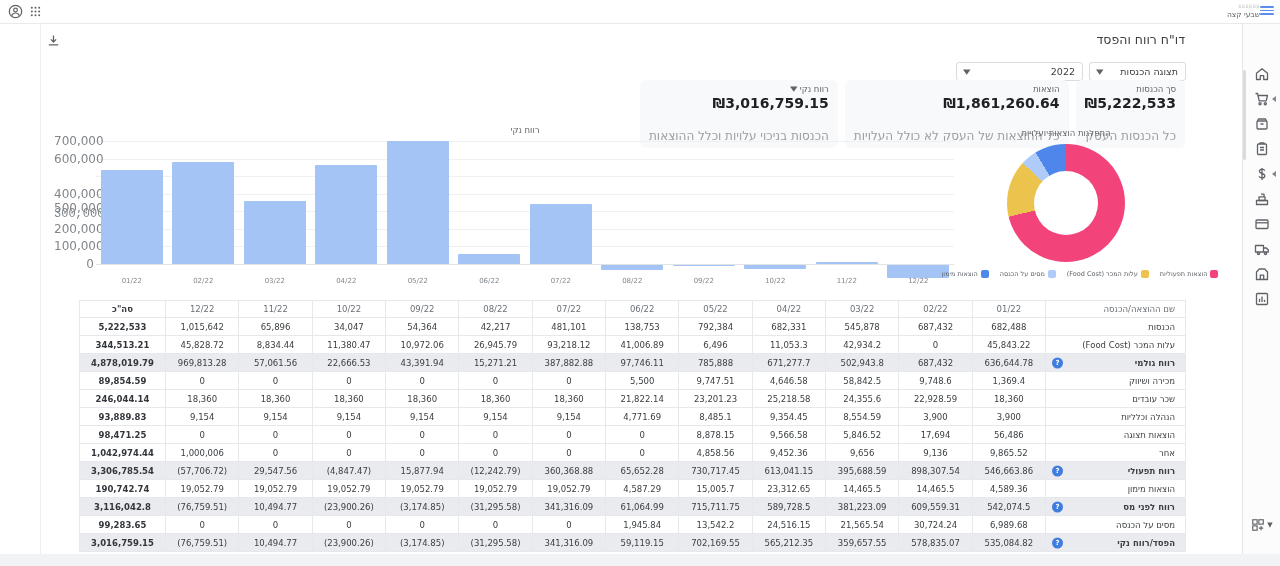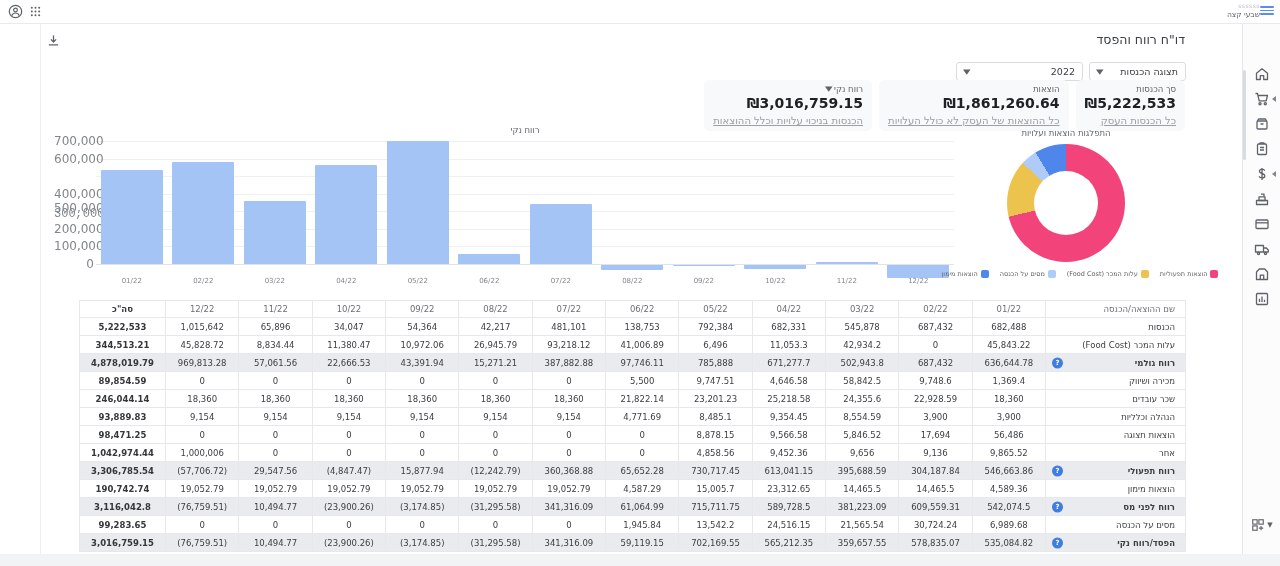--- a/index.html
+++ b/index.html
@@ -37,21 +37,21 @@
   .select .chev { color:#5f6368; font-size:7px; transform:scaleX(1.4); }
   .view-select { left:1048px; width:97px; }
   .year-select { left:915px; width:127px; }
 
   
   .kpi-row { position:absolute; top:56px; right:57px; display:flex; direction:rtl; gap:7px; }
   .kpi-card { background:#f8f9fa; border-radius:6px; padding:4px 9px 5px; text-align:right; min-width:104px; }
   .kpi-label { font-size:8.5px; color:#5f6368; display:flex; direction:rtl; align-items:center; gap:3px; }
   .kpi-chev { font-size:7px; color:#5f6368; cursor:pointer; transform:scaleX(1.4); }
   .kpi-value { font-size:14px; font-weight:bold; color:#202124; direction:ltr; text-align:right; margin-top:1px; }
-  .kpi-sub { font-size:10px; color:#9aa0a6; margin-top:4px; white-space:nowrap;text-decoration:underline; }
+  .kpi-sub { font-size:12px; color:#9aa0a6; margin-top:18px; white-space:nowrap; }
 
   
   .bar-chart { position:absolute; left:38px; top:100px; width:877px; height:176px; }
   .bc-title { position:absolute; left:17px; top:1px; width:858px; text-align:center; font-size:8.5px; color:#5f6368; }
   .bc-plot { position:absolute; left:17px; top:14px; width:858px; height:158px; }
   .grid-line { position:absolute; left:0; width:100%; height:1px; background:#eef0f2; }
   .grid-line.zero { background:#e1e3e6; }
   .y-label { position:absolute; right:860px; width:40px; text-align:right; font-size:12px; color:#80868b; transform:translateY(-50%); white-space:nowrap; }
   .bar { position:absolute; background:#a5c4f6; border-radius:1px 1px 0 0; }
   .x-label { position:absolute; top:139px; width:62px; text-align:center; font-size:7px; color:#80868b; }
@@ -394,21 +394,21 @@
               <td dir="ltr">0</td>
               <td dir="ltr">0</td>
               <td dir="ltr">0</td>
               <td dir="ltr">0</td>
               <td dir="ltr">1,000,006</td>
               <td class="tot" dir="ltr">1,042,974.44</td>
             </tr>
             <tr class="hl">
               <td class="lbl">רווח תפעולי<span class="info-dot">?</span></td>
               <td dir="ltr">546,663.86</td>
-              <td dir="ltr">304,187.84</td>
+              <td dir="ltr">898,307.54</td>
               <td dir="ltr">395,688.59</td>
               <td dir="ltr">613,041.15</td>
               <td dir="ltr">730,717.45</td>
               <td dir="ltr">65,652.28</td>
               <td dir="ltr">360,368.88</td>
               <td dir="ltr">(12,242.79)</td>
               <td dir="ltr">15,877.94</td>
               <td dir="ltr">(4,847.47)</td>
               <td dir="ltr">29,547.56</td>
               <td dir="ltr">(57,706.72)</td>

